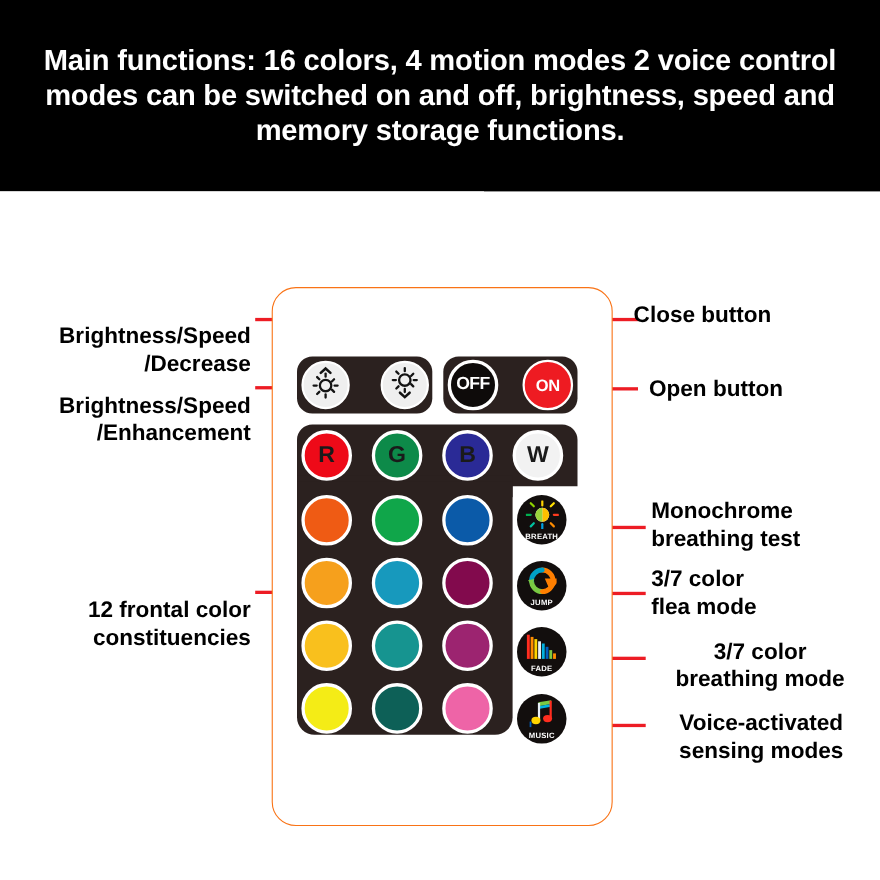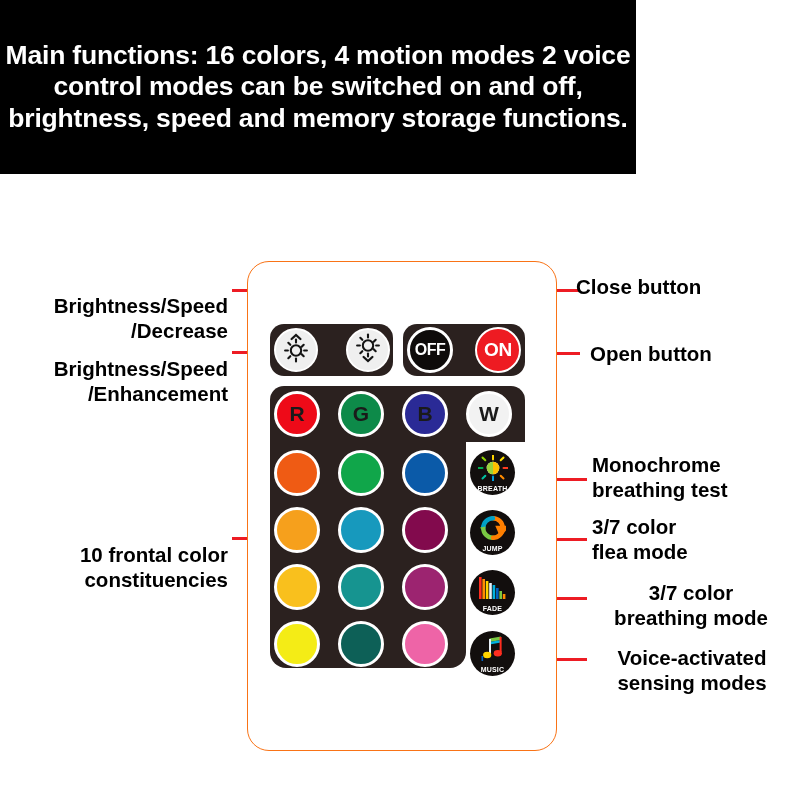--- a/index.html
+++ b/index.html
@@ -10,21 +10,21 @@
     width: 800px; height: 800px;
     position: relative;
     overflow: hidden;
     font-family: "Liberation Sans", sans-serif;
   }
 
   
   .banner {
     position: absolute;
     left: 0; top: 0;
-    width: 636px; height: 174px;
+    width: 800px; height: 174px;
     background: #000000;
     box-sizing: border-box;
     display: flex;
     align-items: center;
     justify-content: center;
   }
   .banner-text {
     color: #ffffff;
     font-size: 26.5px;
     font-weight: bold;
@@ -104,21 +104,21 @@
     font-weight: bold;
     font-size: 16px;
     letter-spacing: -0.5px;
   }
   .on-btn {
     left: 227px;
     background: #ee1b22;
     border: 2px solid #ffffff;
     color: #ffffff;
     font-weight: bold;
-    font-size: 19px;
+    font-size: 15px;
     letter-spacing: -0.3px;
   }
 
   
   .rgbw {
     width: 46px; height: 46px;
     top: 129px;
     border: 3px solid #ffffff;
     font-weight: bold;
     font-size: 21px;
@@ -203,21 +203,21 @@
 
 <div class="ln lnh" style="left:527px; top:478px; width:60px;"></div>
 <div class="ln lnh" style="left:527px; top:538px; width:60px;"></div>
 <div class="ln lnh" style="left:527px; top:597px; width:60px;"></div>
 <div class="ln lnh" style="left:527px; top:658px; width:60px;"></div>
 
 <div class="label lbl-r" style="left:0px; top:269px; width:228px;">Brightness/Speed
 /Decrease</div>
 <div class="label lbl-r" style="left:0px; top:332px; width:228px;">Brightness/Speed
 /Enhancement</div>
-<div class="label lbl-r" style="left:0px; top:518px; width:228px;">10 frontal color
+<div class="label lbl-r" style="left:0px; top:518px; width:228px;">12 frontal color
 constituencies</div>
 
 <div class="label lbl-l" style="left:576px; top:274px; width:210px;">Close  button</div>
 <div class="label lbl-l" style="left:590px; top:341px; width:210px;">Open  button</div>
 <div class="label lbl-l" style="left:592px; top:452px; width:205px;">Monochrome
 breathing test</div>
 <div class="label lbl-l" style="left:592px; top:514px; width:205px;">3/7 color
 flea mode</div>
 <div class="label lbl-c" style="left:586px; top:580px; width:210px;">3/7 color
 breathing mode</div>

